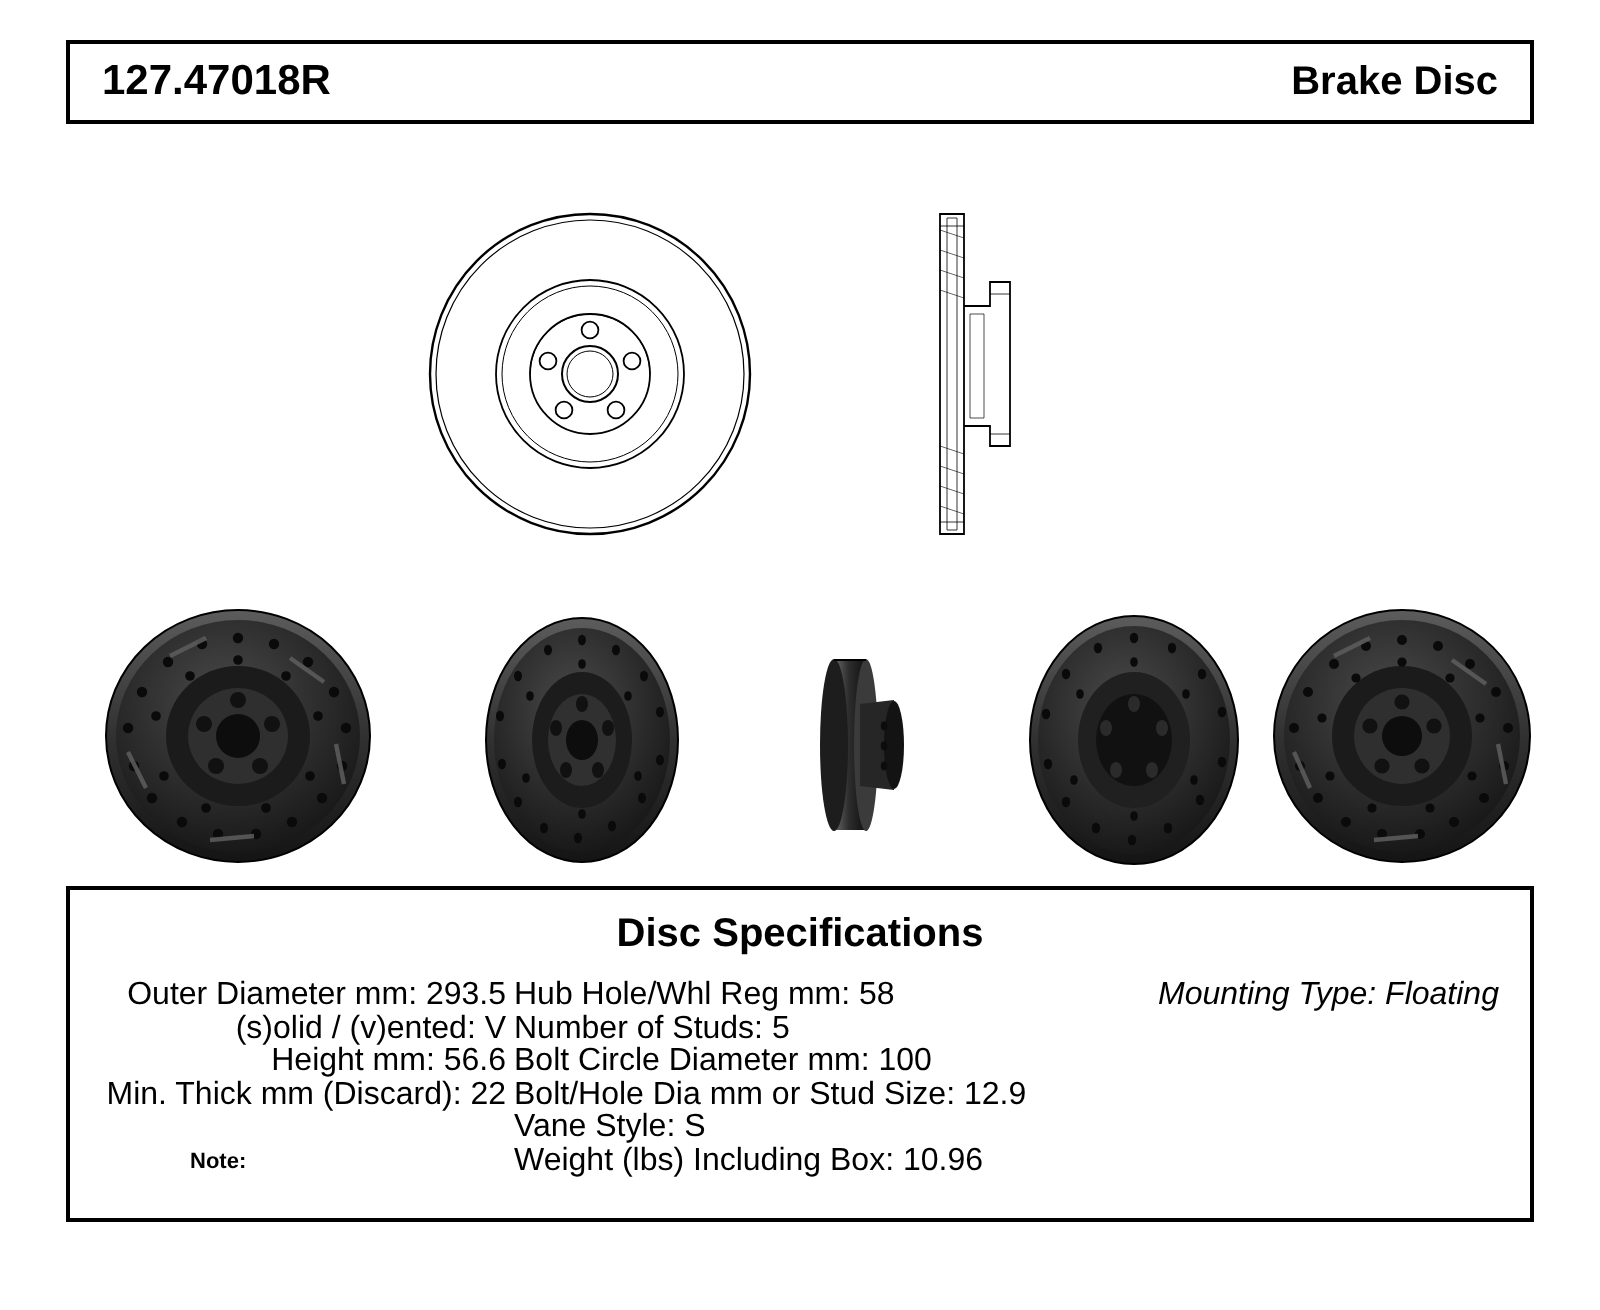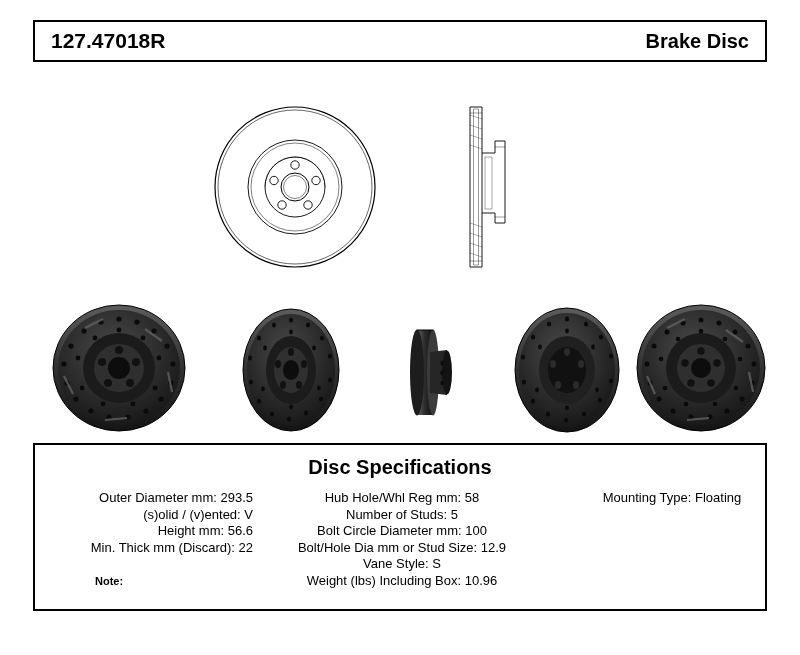--- a/index.html
+++ b/index.html
@@ -75,36 +75,37 @@
   }
   .spec-title {
     text-align: center;
     font-size: 20px;
     font-weight: bold;
     margin-top: 11px;
   }
   .spec-cols {
     display: flex;
     margin-top: 11px;
-    font-size: 13px;
+    font-size: 16px;
   }
   .col-left {
     width: 218px;
     text-align: right;
     padding-right: 4px;
   }
   .col-mid {
     width: 290px;
-    text-align: center;
+    text-align: left;
     padding-right: 4px;
   }
   .col-right {
     flex: 1;
-    text-align: center;
+    text-align: left;
     padding-left: 28px;
+    font-style: italic;
   }
   .spec-line {
     line-height: 16.5px;
     white-space: nowrap;
   }
   .note {
     position: absolute;
     left: 60px;
     bottom: 22px;
     font-size: 11px;

